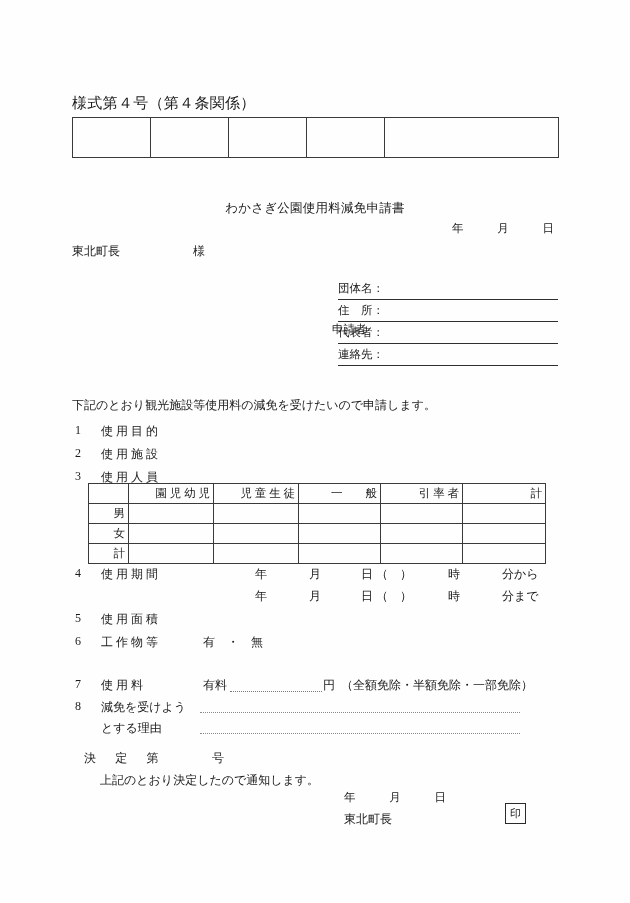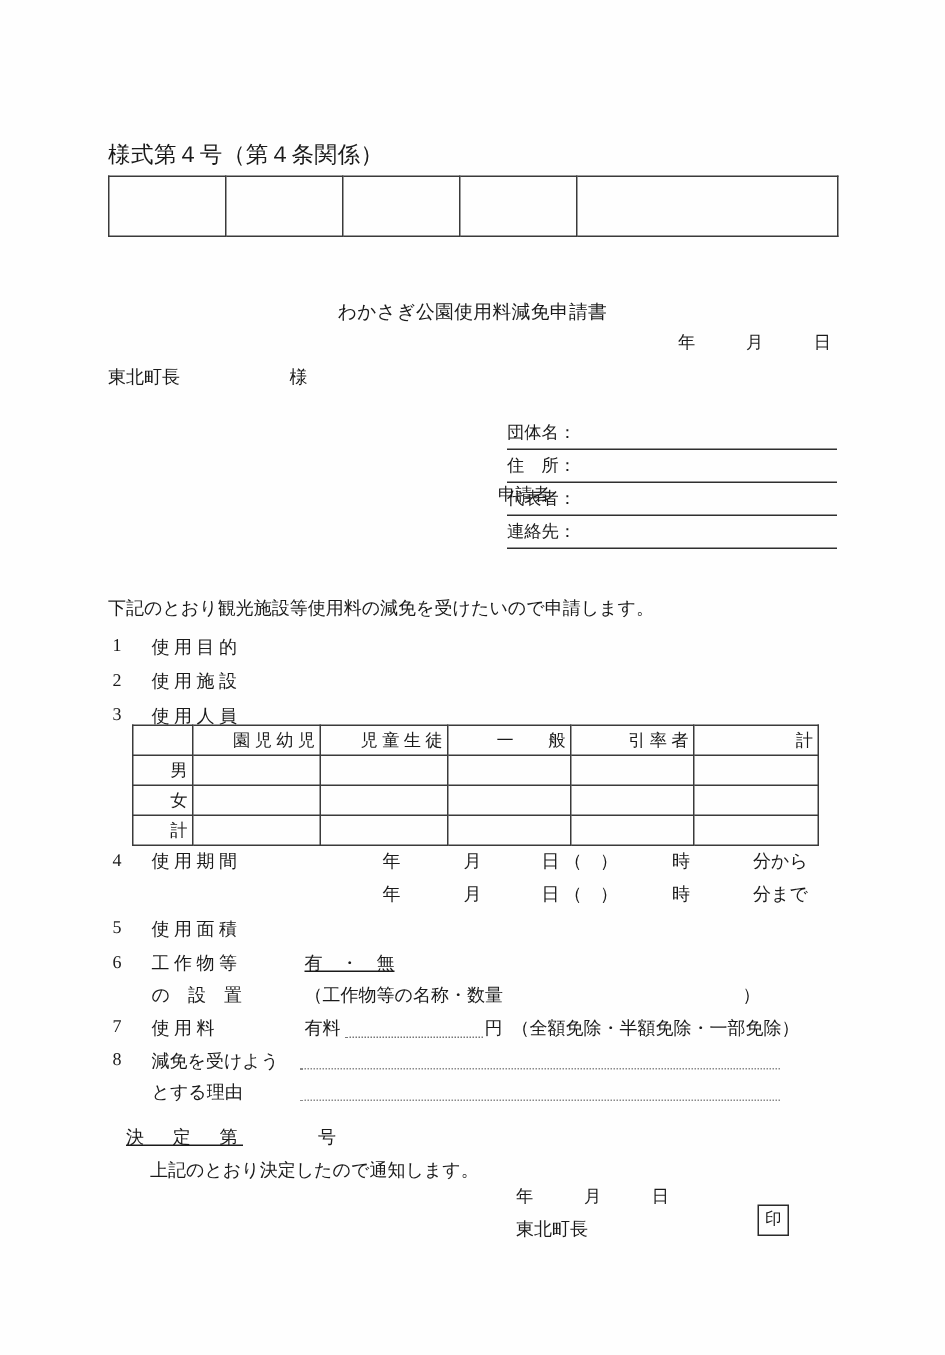--- a/index.html
+++ b/index.html
@@ -20,21 +20,21 @@
     position: absolute;
     left: 0; top: 0;
     width: 630px;
     height: 903px;
     background: #fefefe;
   }
 
   
   .abs { position: absolute; }
   .nowrap { white-space: nowrap; }
-  .sp1 { letter-spacing: 0.30em; text-decoration: underline; }
+  .sp1 { letter-spacing: 0.30em; }
 
   
   .form-no {
     left: 72px; top: 94px;
     font-size: 15px;
     letter-spacing: 0.02em;
   }
 
   
   .approval-table {
@@ -361,28 +361,23 @@
 
   <div class="abs item it5">
     <span class="num">5</span>
     <span class="lbl">使 用 面 積</span>
     <span class="val" style="left:150px;"></span>
   </div>
 
   <div class="abs item it6">
     <span class="num">6</span>
     <span class="lbl">工 作 物 等</span>
-    <span class="val" style="left:128px;text-decoration:underline;">有　・　無</span>
-  </div>
-
-  <div class="abs item it6b">
-    <span class="lbl">の　設　置</span>
-    <span class="val" style="left:128px;">（工作物等の名称・数量</span>
-    <span class="val" style="left:420px;">）</span>
-  </div>
+    <span class="val" style="left:128px;">有　・　無</span>
+  </div>
+
 
   <div class="abs item it7">
     <span class="num">7</span>
     <span class="lbl">使 用 料</span>
     <span class="val" style="left:128px;">有料</span>
     <span class="dotfill abs" style="left:155px; top:2px; width:92px;"></span>
     <span class="val" style="left:248px;">円</span>
     <span class="val" style="left:266px;">（全額免除・半額免除・一部免除）</span>
   </div>
 

